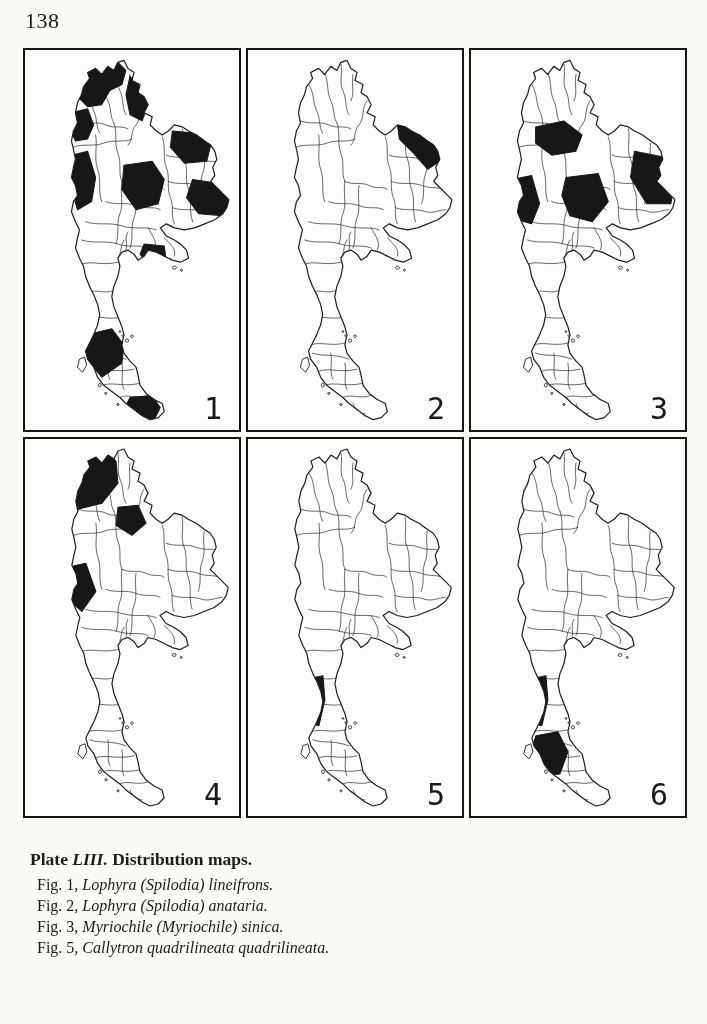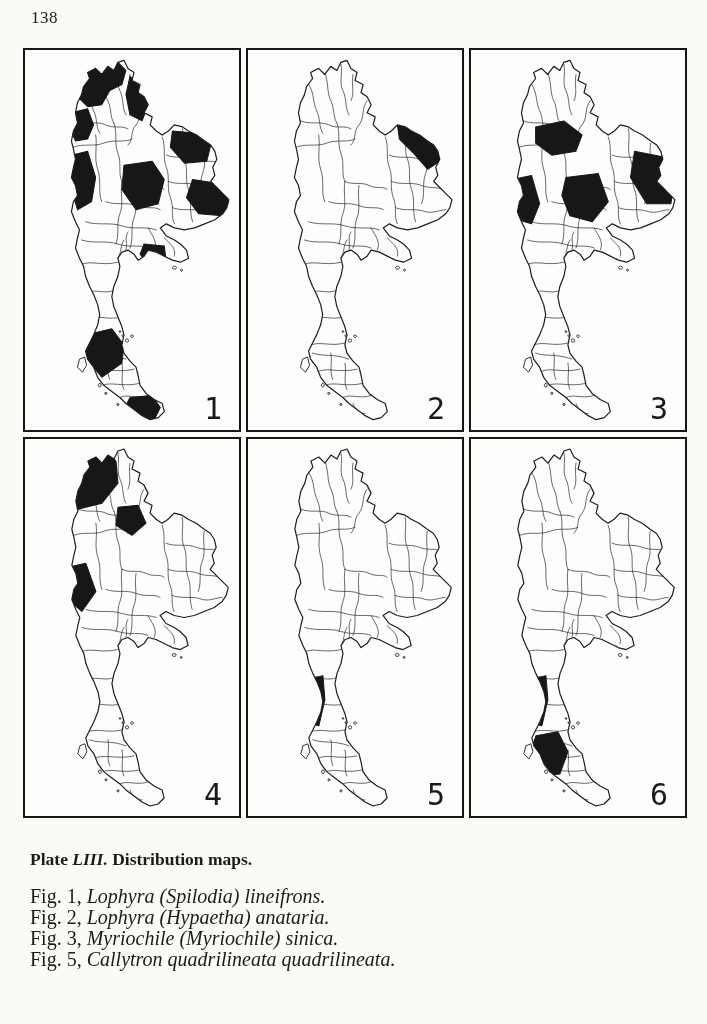--- a/index.html
+++ b/index.html
@@ -3,22 +3,22 @@
 <meta charset="utf-8">
 <style>
   html,body{margin:0;padding:0;}
   body{
     width:707px;height:1024px;position:relative;overflow:hidden;
     background:#fbfaf7;
     font-family:"Liberation Serif", serif;
     color:#1b1b1b;
   }
   .page-number{
-    position:absolute;left:31px;top:8px;
-    font-size:17px;letter-spacing:.5px;
+    position:absolute;left:25px;top:8px;
+    font-size:22px;letter-spacing:.5px;
   }
   .plate-grid{
     position:absolute;left:23px;top:48px;width:664px;height:770px;
     display:grid;
     grid-template-columns:1fr 1fr 1fr;
     grid-template-rows:384px 381px;
     column-gap:5px;row-gap:5px;
   }
   .panel{
     position:relative;
@@ -32,25 +32,25 @@
   }
   .panel-num{
     position:absolute;right:17px;bottom:6px;
     font-family:"DejaVu Sans Mono", monospace;
     font-size:30px;line-height:1;color:#1a1a1a;
   }
   .caption{
     position:absolute;left:30px;top:849px;width:620px;
   }
   .plate-title{
-    font-size:17.5px;font-weight:bold;margin-bottom:16px;
+    font-size:17.5px;font-weight:bold;margin-bottom:4px;
   }
   .plate-title .plate-id{font-style:italic;}
   .fig-line{
-    font-size:20px;line-height:21px;
+    font-size:16px;line-height:21px;margin-left:7px;
   }
   .fig-line .species{font-style:italic;}
 </style>
 </head>
 <body>
 
 <div class="page-number">138</div>
 
 <div class="plate-grid">
   <div class="panel">
@@ -453,21 +453,21 @@
     <span>Plate</span>
     <span class="plate-id">LIII.</span>
     <span>Distribution maps.</span>
   </div>
   <div class="fig-line">
     <span>Fig. 1,</span>
     <span class="species">Lophyra (Spilodia) lineifrons.</span>
   </div>
   <div class="fig-line">
     <span>Fig. 2,</span>
-    <span class="species">Lophyra (Hypaetha) anataria.</span>
+    <span class="species">Lophyra (Spilodia) anataria.</span>
   </div>
   <div class="fig-line">
     <span>Fig. 3,</span>
     <span class="species">Myriochile (Myriochile) sinica.</span>
   </div>
   <div class="fig-line">
     <span>Fig. 5,</span>
     <span class="species">Callytron quadrilineata quadrilineata.</span>
   </div>
 </div>

